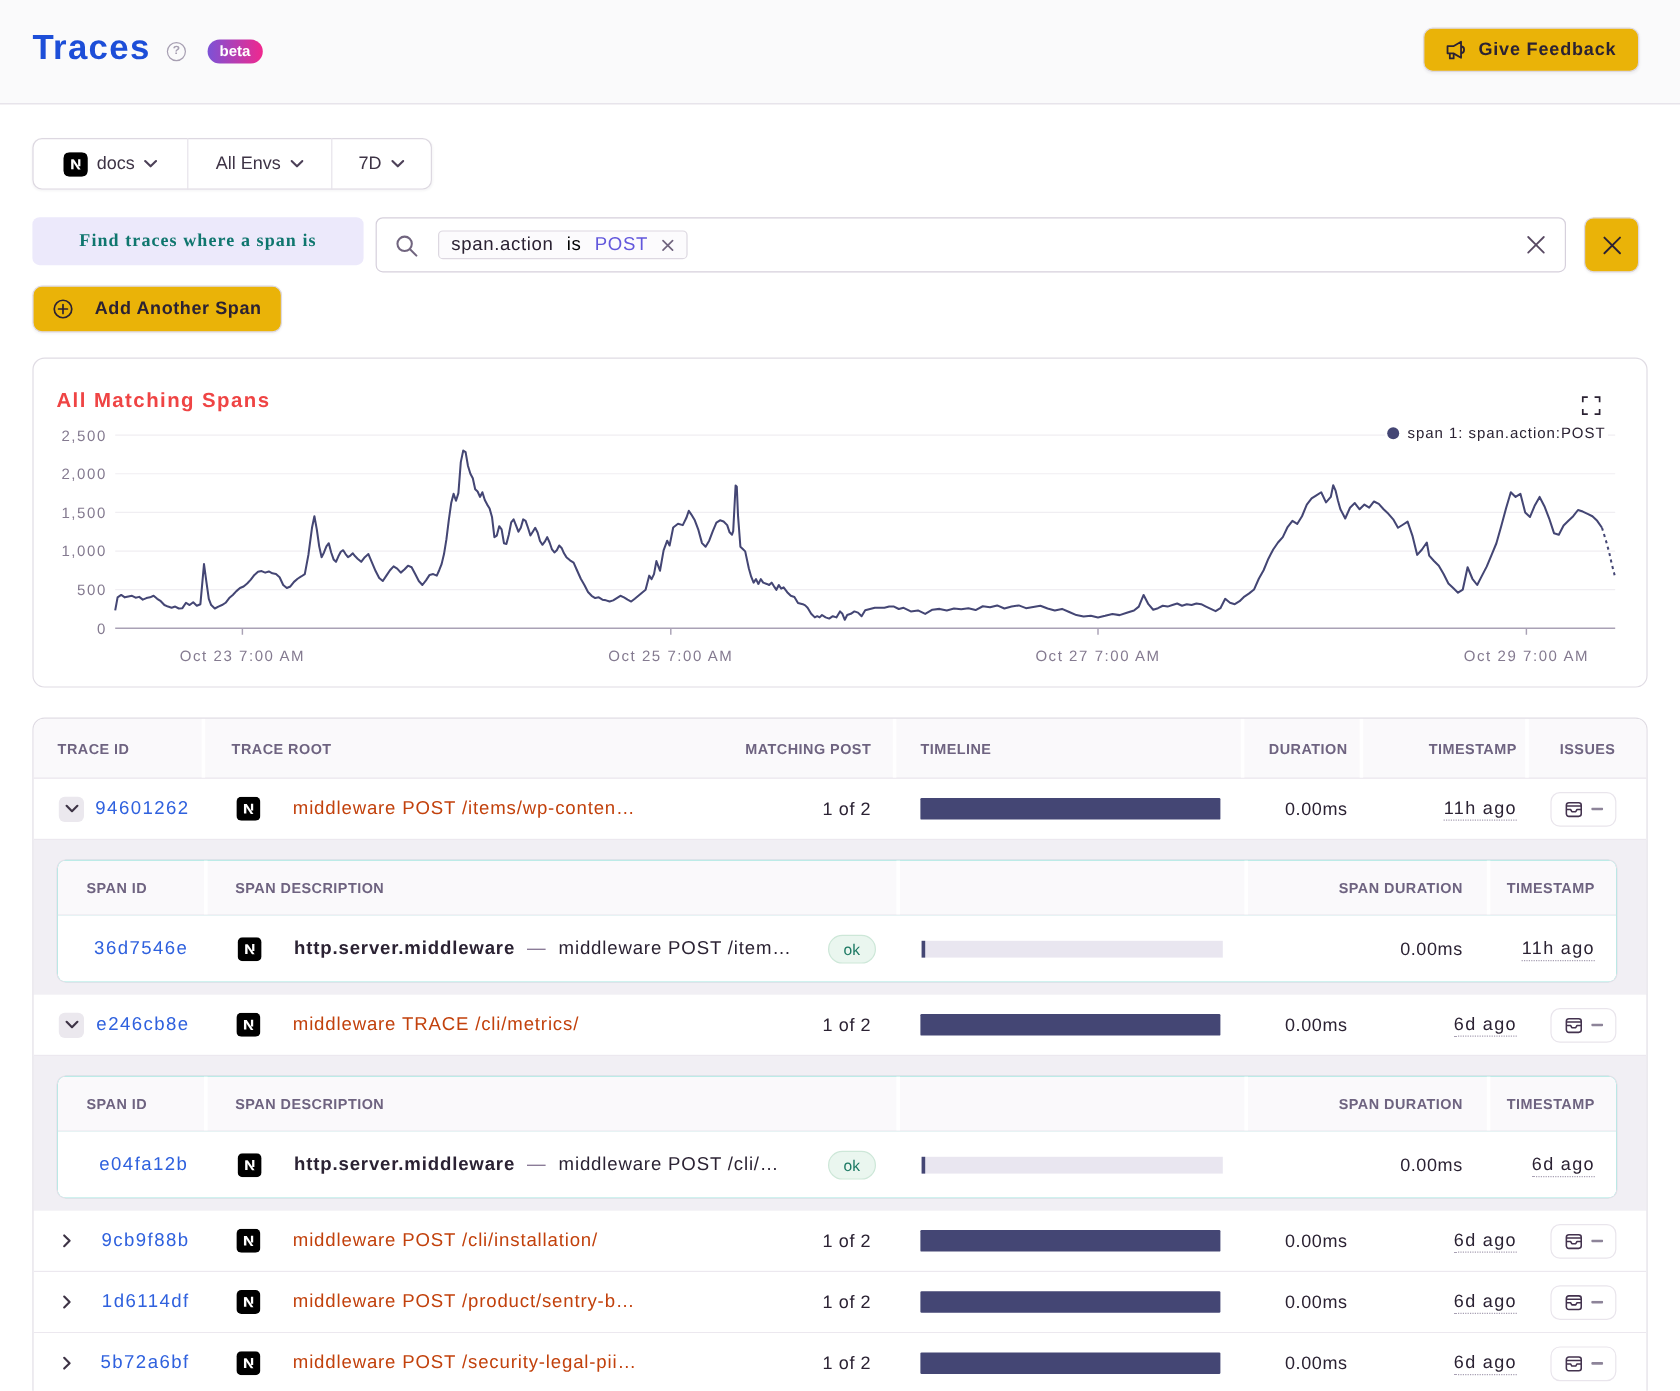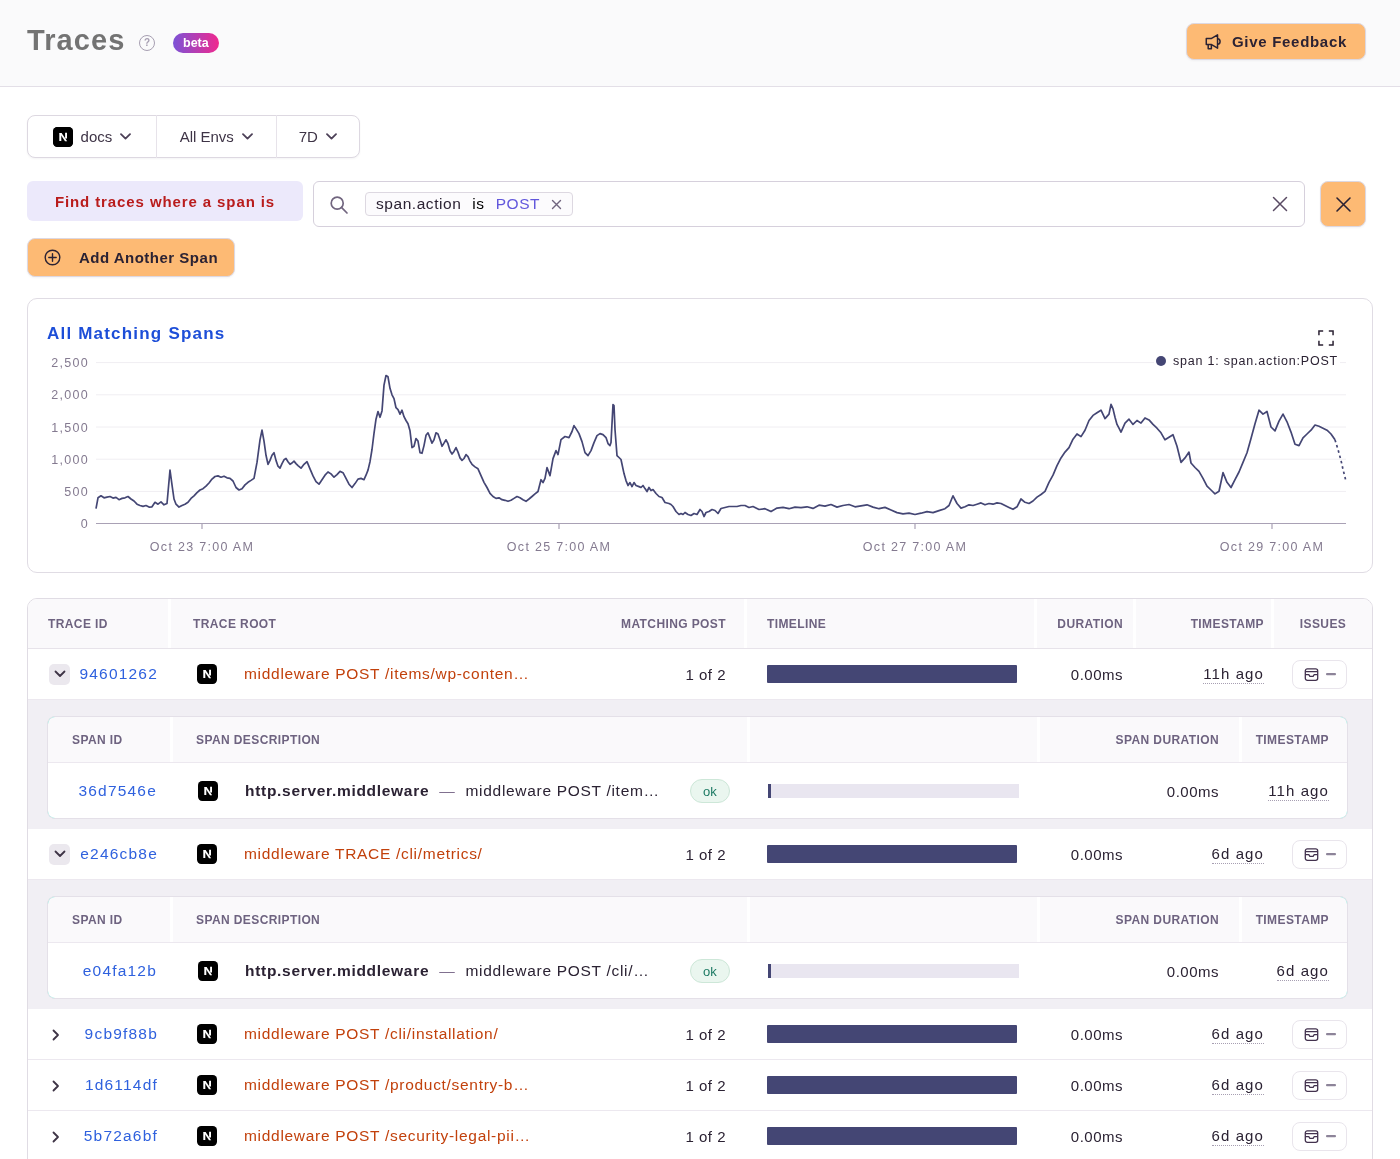--- a/index.html
+++ b/index.html
@@ -1,40 +1,40 @@
 <!DOCTYPE html>
 <html><head>
 <meta charset="utf-8">
 <style>
 * { margin:0; padding:0; box-sizing:border-box; }
 html,body { width:1400px; height:1159px; background:#fff; font-family:"Liberation Sans",sans-serif; color:#2b2233; overflow:hidden; position:relative; }
 
 .pagehead { position:absolute; left:0; top:0; width:1400px; height:87px; background:#fafafb; border-bottom:1px solid #e3dfe7; }
-.title { position:absolute; left:27px; top:24px; font-size:29px; font-weight:700; letter-spacing:1.1px; color:#737373; }
+.title { position:absolute; left:27px; top:24px; font-size:29px; font-weight:700; letter-spacing:1.1px; color:#1d4ed8; }
 .qmark { position:absolute; left:139px; top:35px; width:16px; height:16px; border:1.3px solid #a79fb2; border-radius:50%; color:#a79fb2; font-size:10px; font-weight:700; text-align:center; line-height:13.5px; }
 .beta { position:absolute; left:173px; top:33px; height:20px; padding:0 10px; border-radius:10px; background:linear-gradient(90deg,#7c52d6,#f0288e); color:#fff; font-size:12.5px; font-weight:700; line-height:20px; }
-.btn { position:absolute; background:#fdba74; border:1px solid #ddd8e1; border-radius:8px; box-shadow:0 1px 2px rgba(43,34,51,0.05); display:flex; align-items:center; justify-content:center; font-weight:700; color:#2b2233; }
+.btn { position:absolute; background:#eab308; border:1px solid #ddd8e1; border-radius:8px; box-shadow:0 1px 2px rgba(43,34,51,0.05); display:flex; align-items:center; justify-content:center; font-weight:700; color:#2b2233; }
 .feedback { left:1186px; top:23px; width:180px; height:37px; font-size:15px; letter-spacing:0.7px; gap:10px; }
 
 .filterbar { position:absolute; left:27px; top:115px; width:333px; height:43px; background:#fff; border:1px solid #ddd8e1; border-radius:8px; box-shadow:0 1px 2px rgba(43,34,51,0.05); display:flex; align-items:center; }
 .fseg { display:flex; align-items:center; justify-content:center; gap:8px; height:100%; font-size:15px; font-weight:400; color:#3e3446; }
 .fs1 { width:129px; } .fs2 { width:120px; } .fs3 { width:83px; }
 .fdiv { width:1px; height:43px; background:#e7e3ea; }
 .nlogo { width:20px; height:20px; border-radius:5px; background:#000; position:relative; flex:0 0 auto; }
 
-.wherepill { position:absolute; left:27px; top:181px; width:276px; height:40px; background:#ece9fb; border-radius:6px; color:#b91c1c; font-size:15px; letter-spacing:0.9px; font-weight:700; display:flex; align-items:center; justify-content:center; }
+.wherepill { position:absolute; left:27px; top:181px; width:276px; height:40px; background:#ece9fb; border-radius:6px; color:#0f766e; font-size:15px; letter-spacing:0.9px; font-weight:700; display:flex; align-items:center; justify-content:center;font-family:Liberation Serif, serif; }
 .searchbox { position:absolute; left:313px; top:181px; width:992px; height:46px; background:#fff; border:1px solid #d6d0dc; border-radius:6px; }
 .token { position:absolute; left:51px; top:10px; height:24px; border:1px solid #ddd8e1; background:#fcfbfd; border-radius:4px; display:flex; align-items:center; font-size:15.5px; letter-spacing:0.55px; padding:0 10px; gap:11px; }
 .clearx { position:absolute; right:15px; top:13px; width:18px; height:18px; }
 .bigx { left:1320px; top:181px; width:46px; height:46px; }
 .addspan { left:27px; top:238px; width:208px; height:39px; font-size:15px; letter-spacing:0.5px; gap:18px; }
 
 .card { position:absolute; background:#fff; border:1px solid #e0dce4; border-radius:10px; }
 .chartcard { left:27px; top:298px; width:1346px; height:275px; }
-.charttitle { position:absolute; left:19px; top:25px; font-size:17px; letter-spacing:1.2px; font-weight:700; color:#1d4ed8; }
+.charttitle { position:absolute; left:19px; top:25px; font-size:17px; letter-spacing:1.2px; font-weight:700; color:#ef4444; }
 .legend { position:absolute; right:32px; top:54px; z-index:3; font-size:12.5px; letter-spacing:0.8px; color:#2b2233; display:flex; align-items:center; gap:7px; background:#fff; padding:1px 2px; }
 .ldot { width:10px; height:10px; border-radius:50%; background:#444674; }
 
 .tablecard { left:27px; top:598px; width:1346px; height:600px; overflow:hidden; }
 .thead { position:relative; height:50px; background:#faf9fb; border-bottom:1px solid #e7e3ea; }
 .th { position:absolute; top:0; height:50px; line-height:50px; font-size:12px; font-weight:700; color:#6e6380; letter-spacing:0.4px; }
 .gap { position:absolute; top:0; width:3px; height:49px; background:#fff; }
 .row { position:relative; height:51px; background:#fff; border-bottom:1px solid #ece8ef; }
 .chevbtn { position:absolute; left:21px; top:50%; margin-top:-10.5px; width:21px; height:21px; border-radius:5px; background:#ebe8ee; display:flex; align-items:center; justify-content:center; }
 .chevplain { position:absolute; left:24px; top:50%; margin-top:-7px; width:14px; height:14px; }

